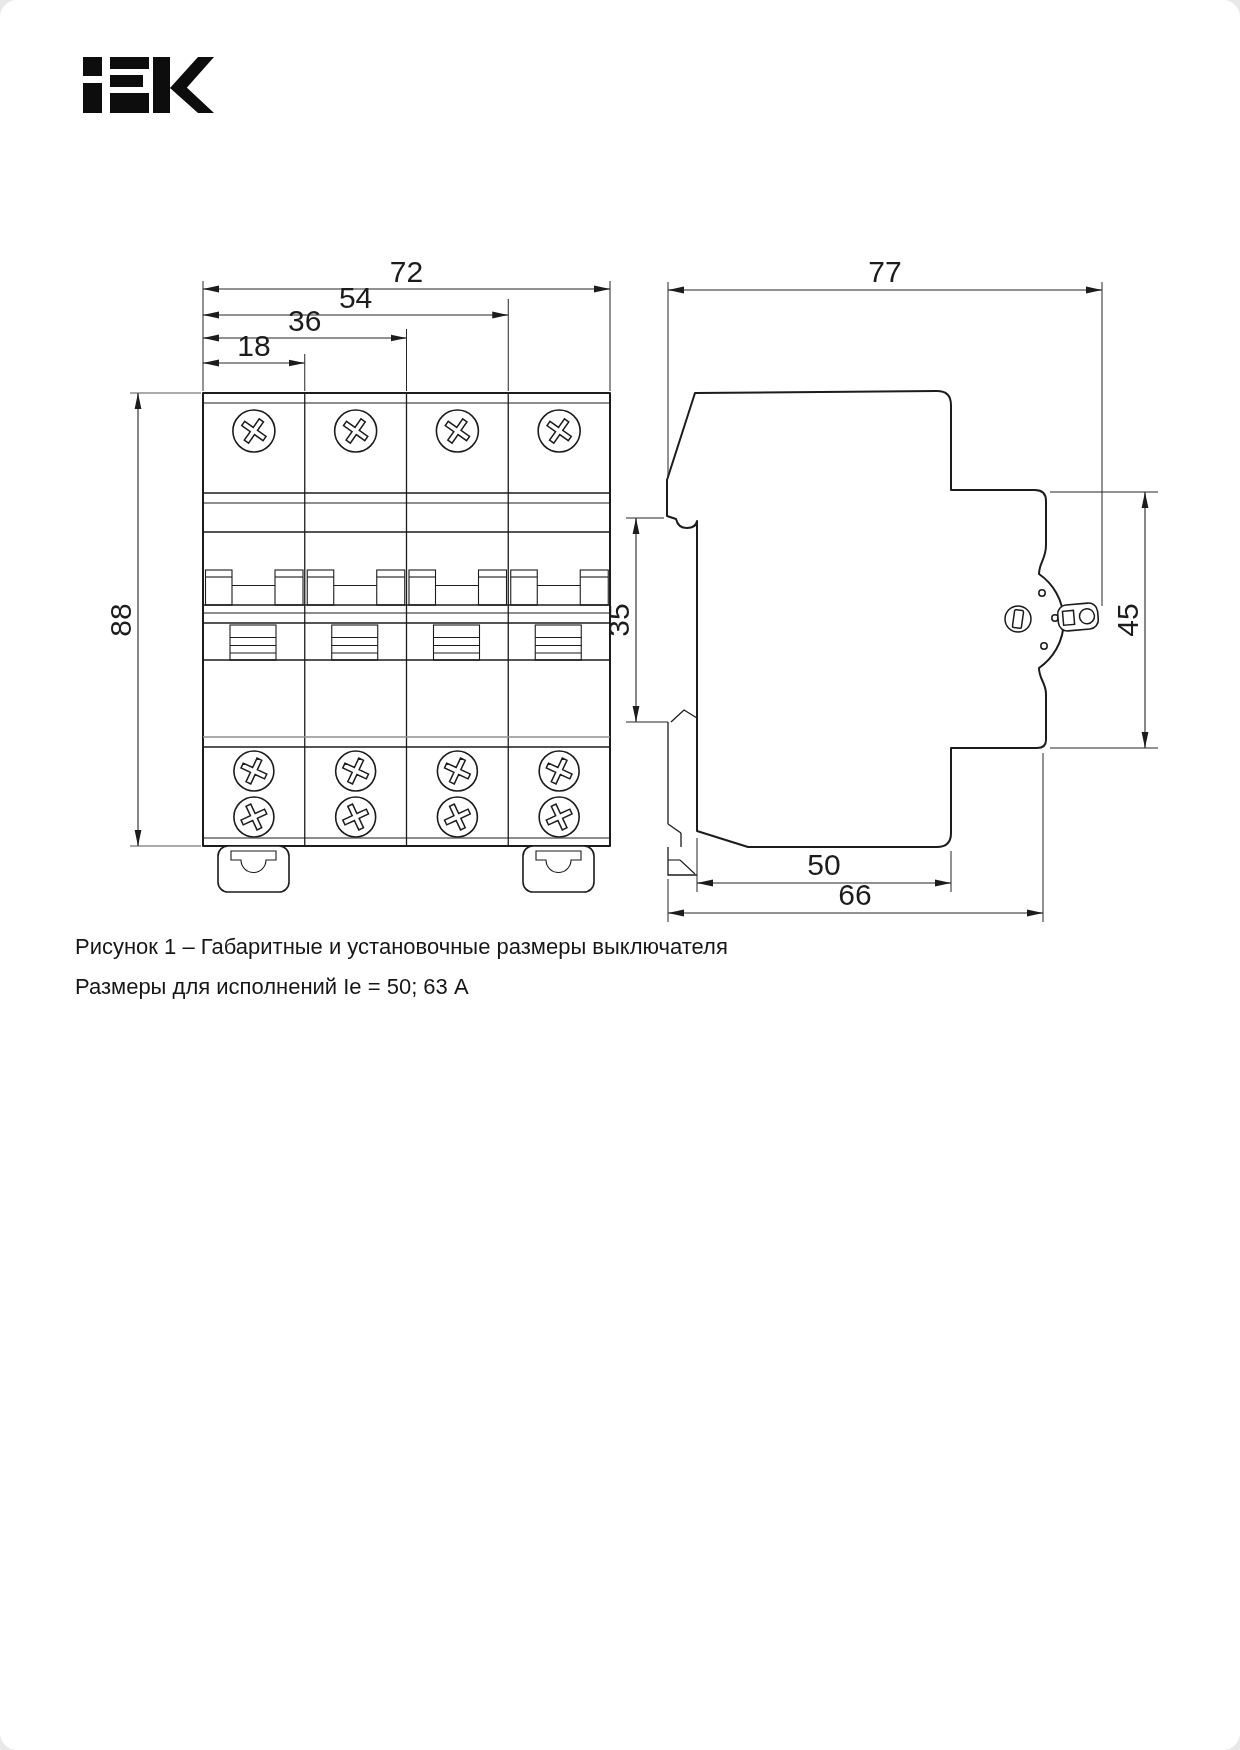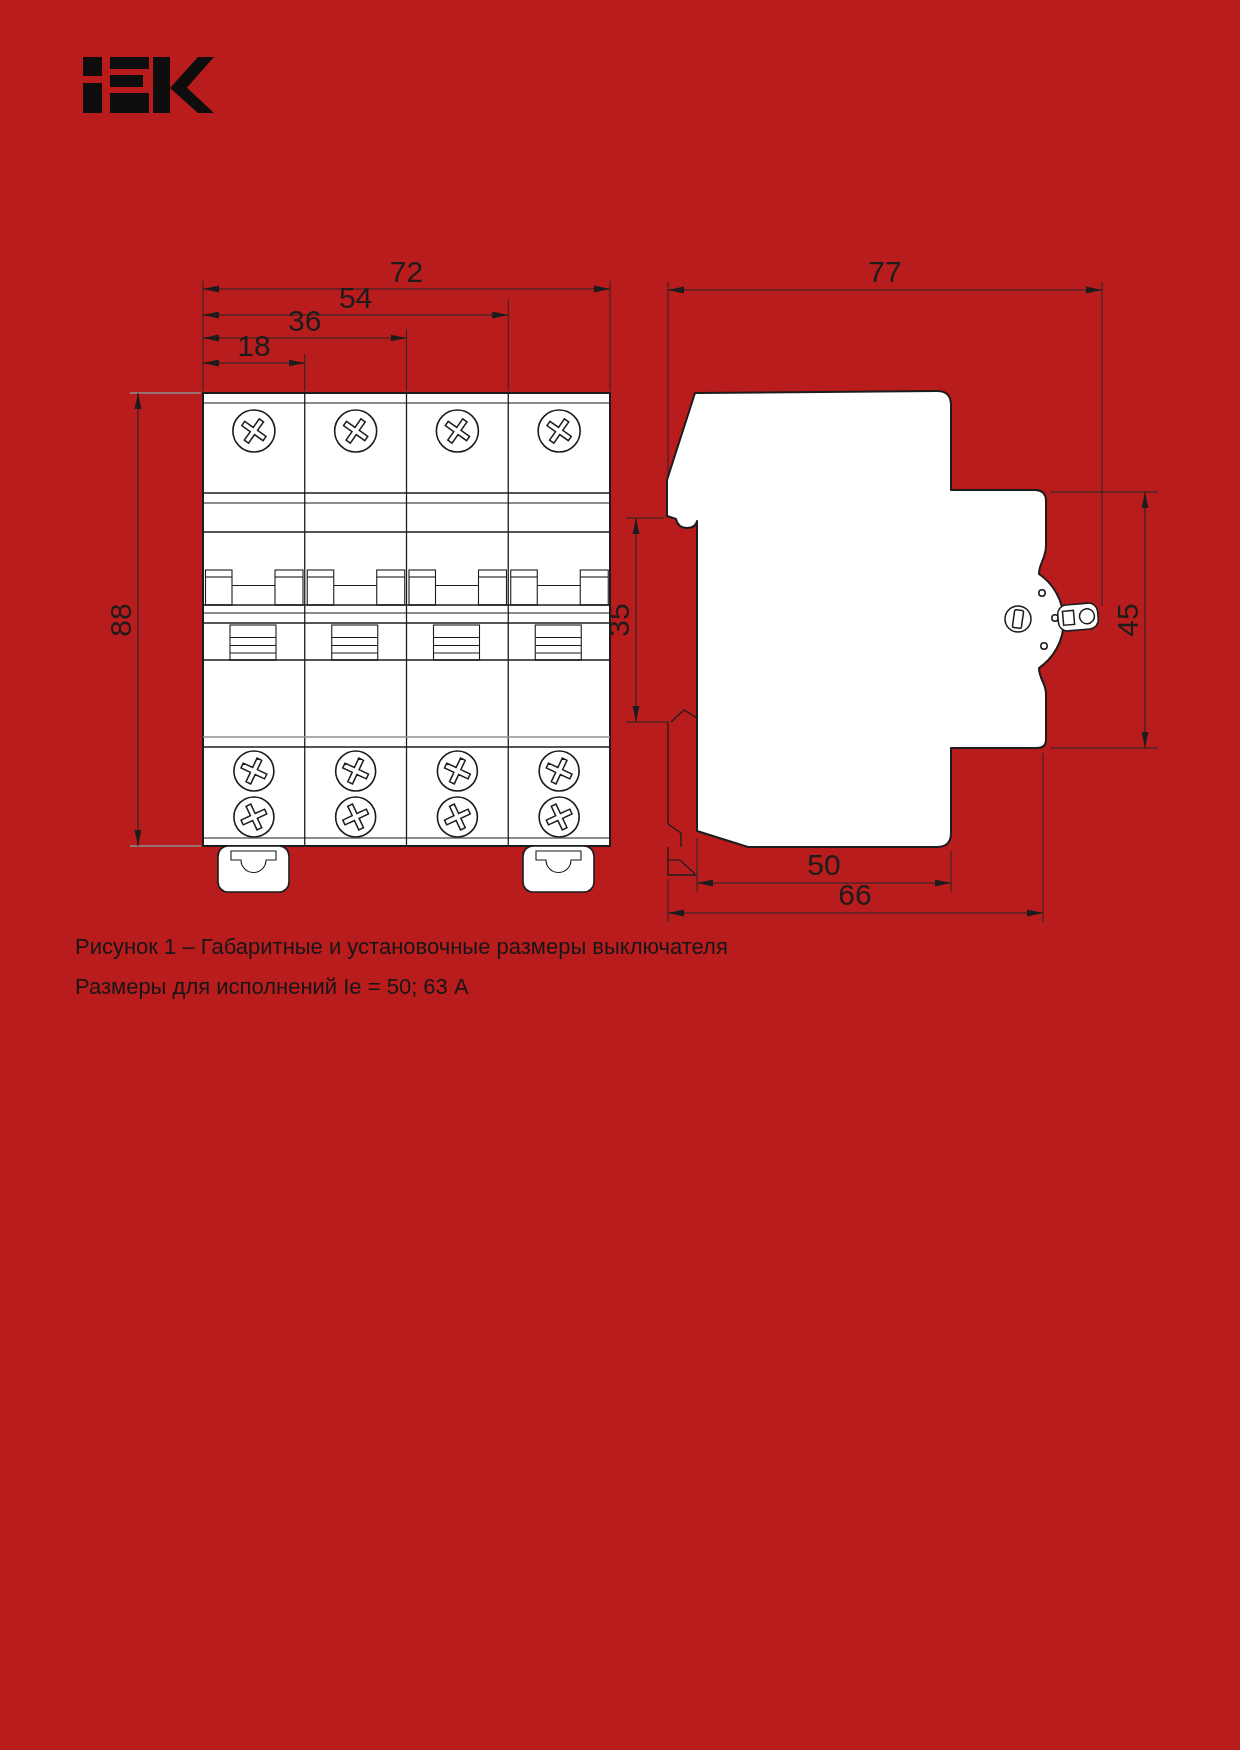--- a/index.html
+++ b/index.html
@@ -1,19 +1,20 @@
 <!DOCTYPE html>
 <html><head>
 <meta charset="utf-8">
 <style>
   html,body { margin:0; padding:0; background:#e8e8e8; }
   .page {
-    position:relative; width:1240px; height:1750px; background:#b91c1c;
+    position:relative; width:1240px; height:1750px; background:#ffffff;
     margin:0 auto; overflow:hidden;
     font-family:"Liberation Sans", sans-serif;
+    border-radius:17px;
   }
   svg { display:block; }
   .outline-fill { fill:#ffffff; stroke:#1c1c1c; stroke-width:2; stroke-linejoin:round; }
   .iline  { fill:none; stroke:#1c1c1c; stroke-width:1.3; }
   .thin   { fill:none; stroke:#1c1c1c; stroke-width:1.1; }
   .gline  { fill:none; stroke:#8f8f8f; stroke-width:1.3; }
   .dim    { fill:none; stroke:#262626; stroke-width:1.1; }
   .ext    { fill:none; stroke:#262626; stroke-width:1; }
   .screw  { fill:#ffffff; stroke:#1c1c1c; stroke-width:1.6; }
   .cross  { fill:none; stroke:#1c1c1c; stroke-width:1.5; }

